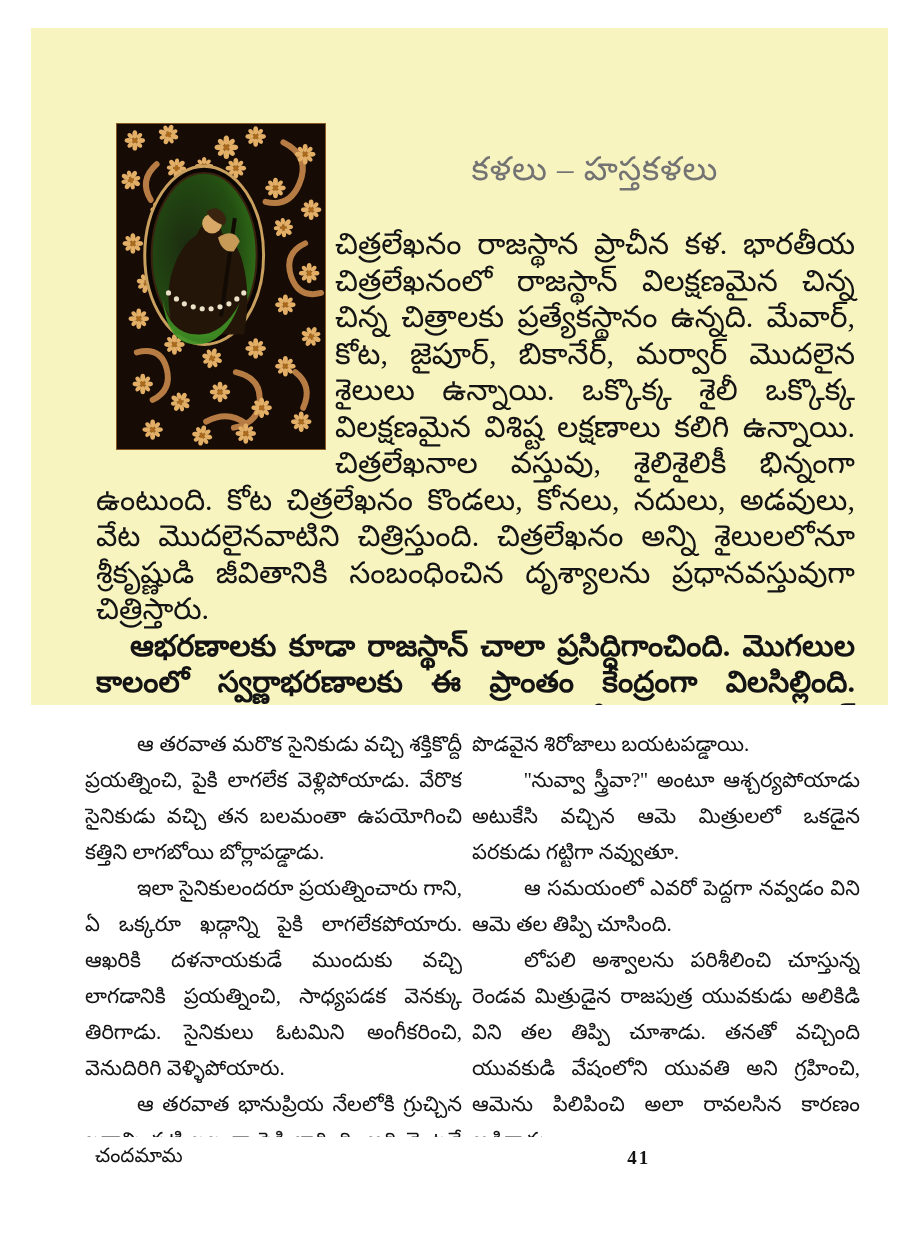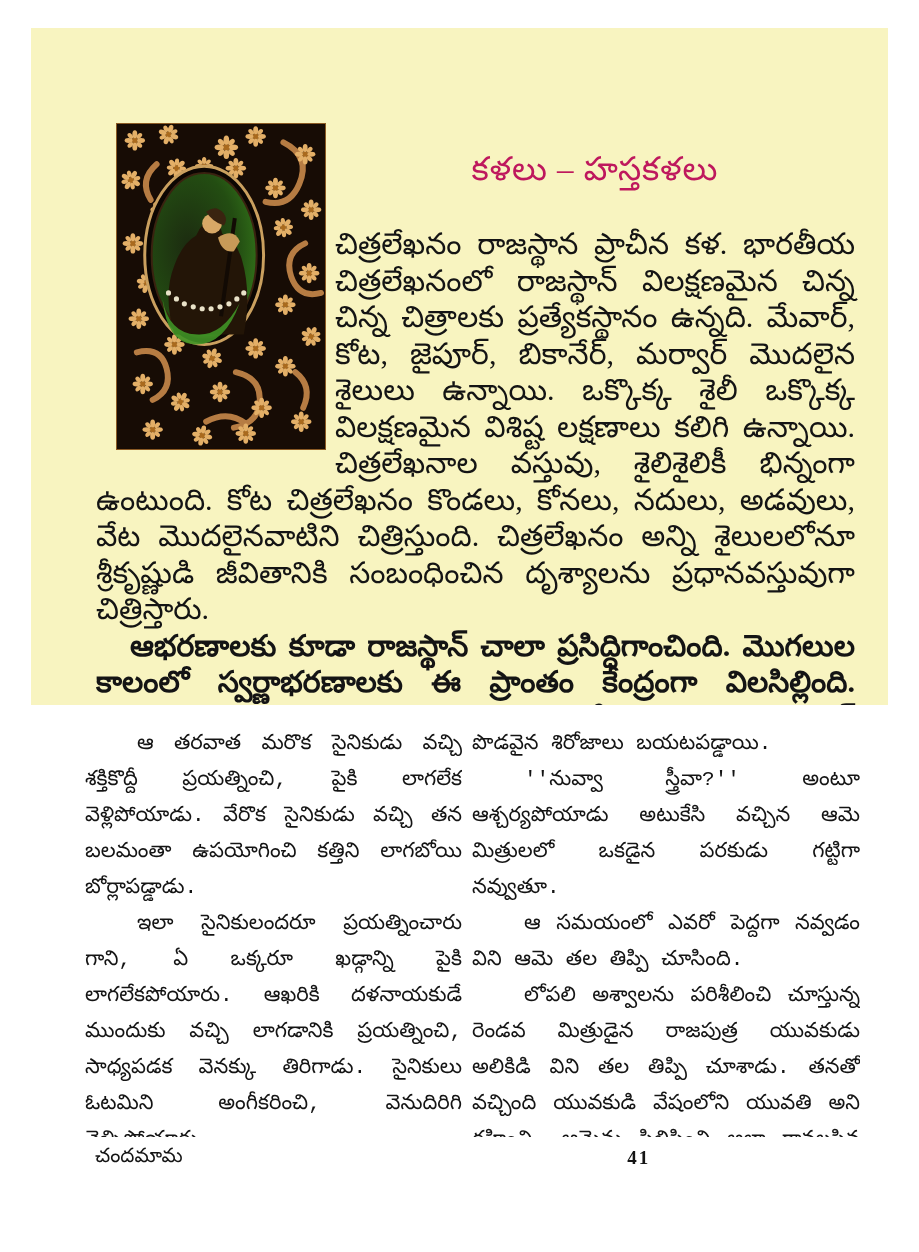--- a/index.html
+++ b/index.html
@@ -27,21 +27,21 @@
     margin:0 9px 14px 20px;
     border:1px solid #8a5a24;
     background:#170c05;
   }
   .artwork svg { display:block; width:100%; height:100%; }
   .article-title {
     font-size:33px; font-weight:normal;
     text-align:center;
     margin:28px 0 30px 0;
     letter-spacing:1px;
-    color:#be185d;
+    color:#737373;
   }
   .article-body p {
     font-size:30px;
     line-height:36.5px;
     text-align:justify;
   }
   .article-body p.indent { text-indent:34px;font-weight:bold; }
 
   
   .story {
@@ -51,21 +51,20 @@
     display:flex; gap:10px;
     overflow:hidden;
   }
   .story .col { overflow:hidden; }
   .story .col-left  { width:377px; flex:0 0 377px; }
   .story .col-right { flex:1 1 auto; }
   .story p {
     font-size:21px;
     line-height:36px;
     text-align:justify;
-    font-family:Liberation Mono, monospace;
   }
   .story p.indent { text-indent:52px; }
 
   
   .page-footer {
     position:absolute; left:95px; top:1144px;
     width:725px;
     display:flex; align-items:center;
     font-size:20px;
   }

